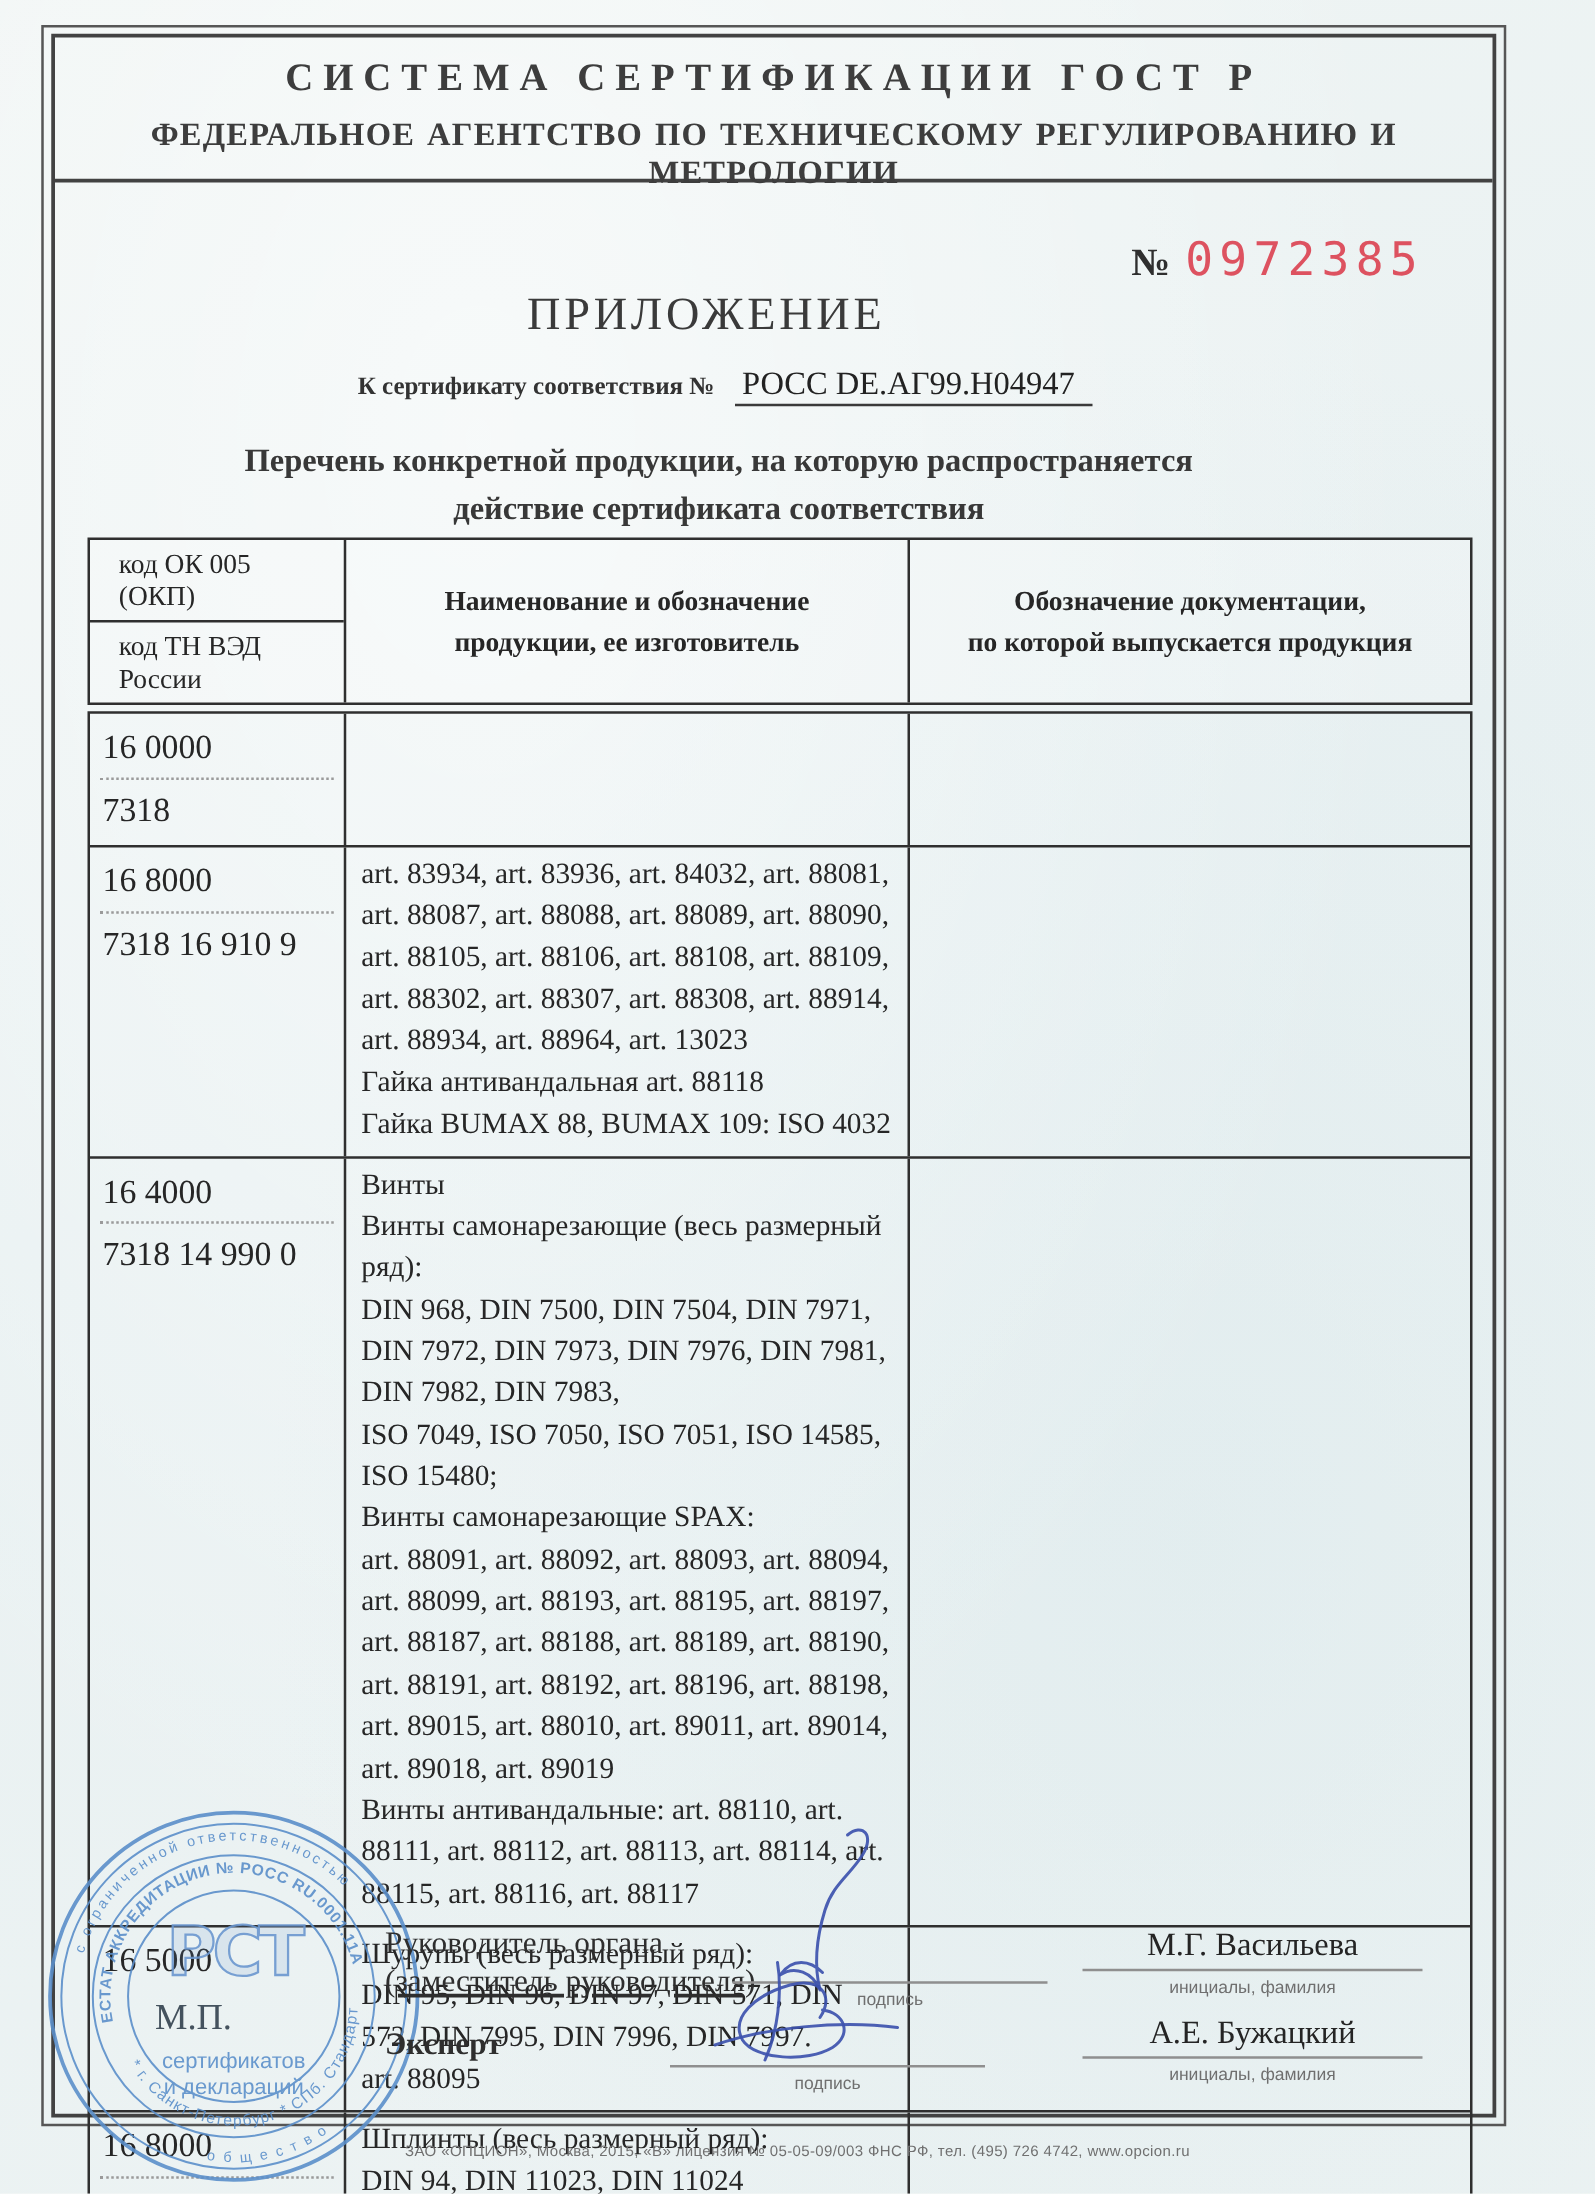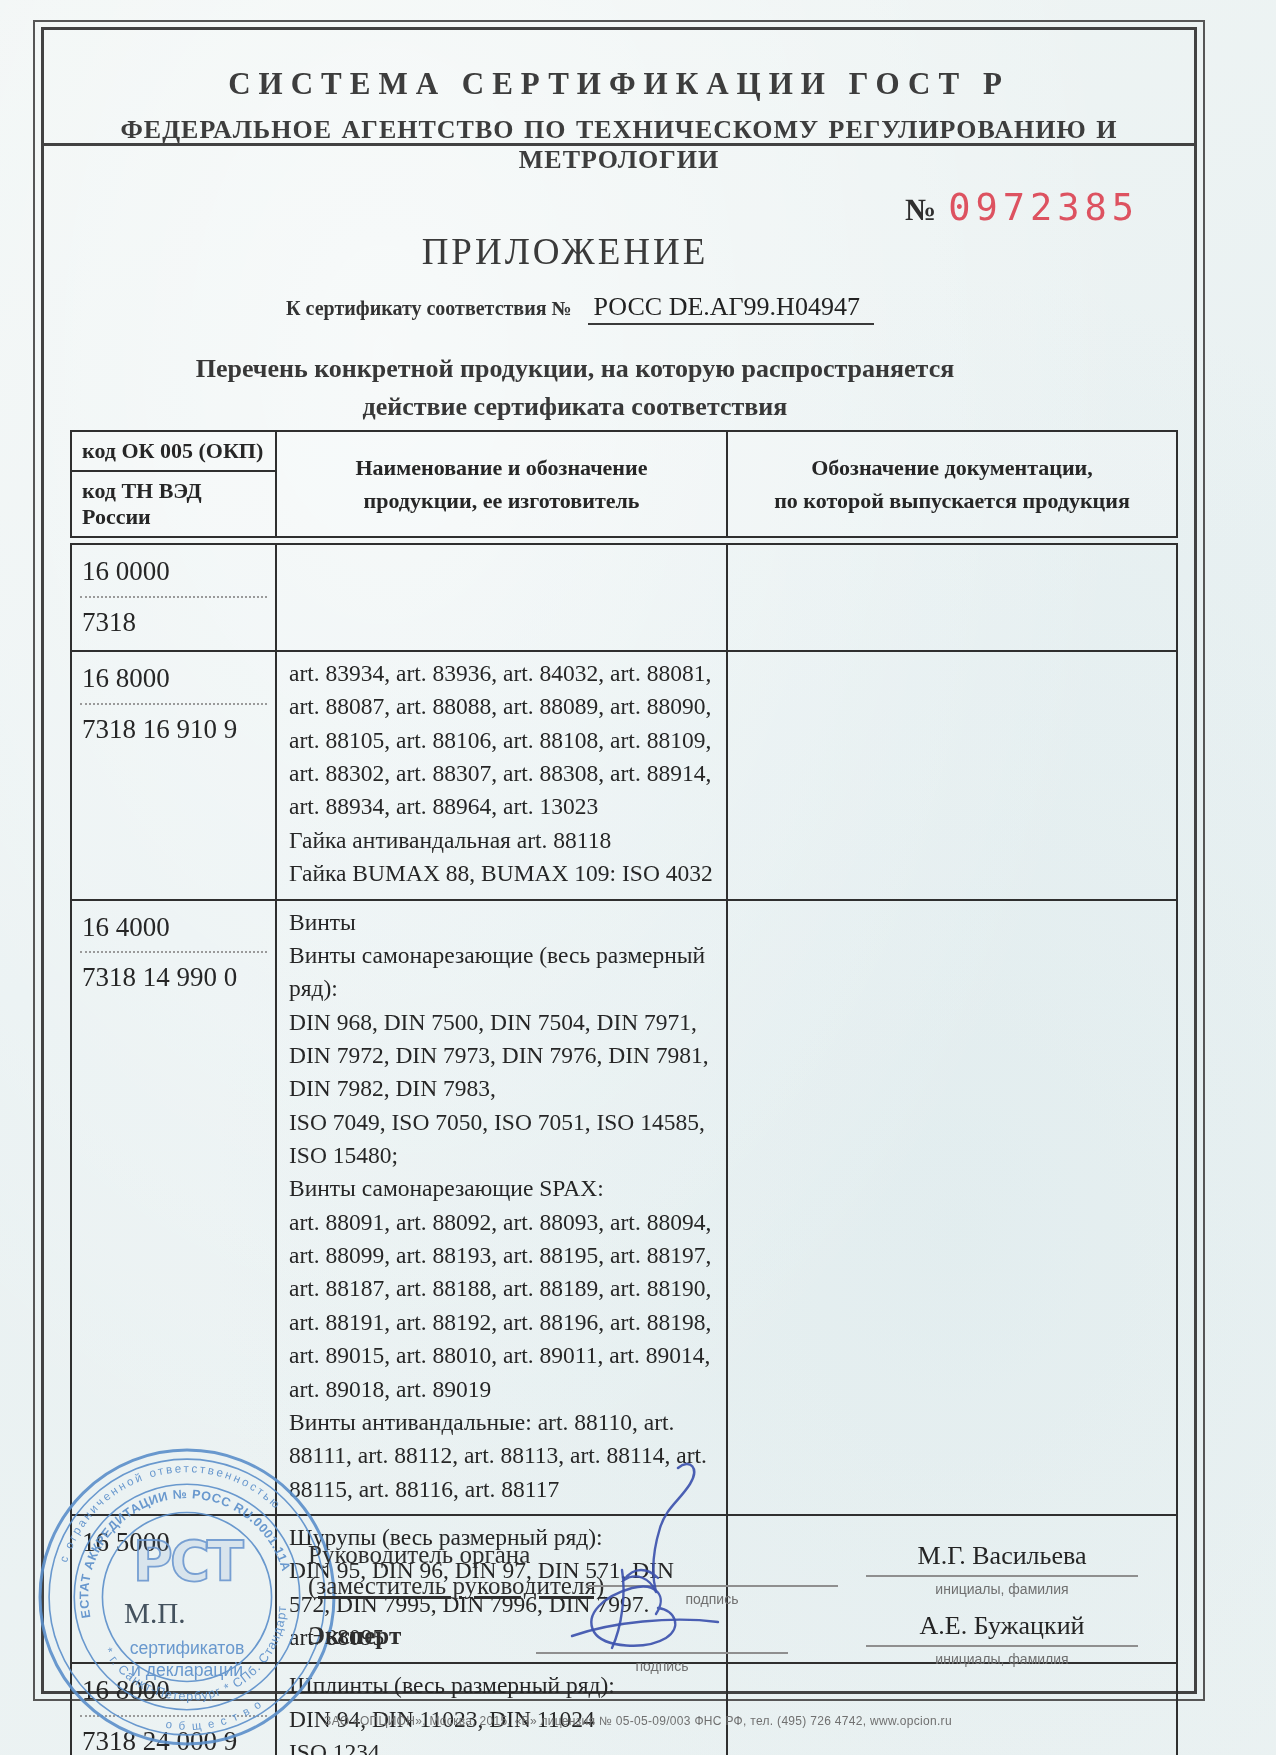--- a/index.html
+++ b/index.html
@@ -9,42 +9,42 @@
     background:
       radial-gradient(ellipse at 30% 20%, rgba(255,255,255,.55), rgba(255,255,255,0) 60%),
       radial-gradient(ellipse at 75% 70%, rgba(210,228,232,.35), rgba(210,228,232,0) 55%),
       linear-gradient(160deg, #f0f5f4 0%, #e9f1f2 45%, #edf3f3 100%);
     font-family:"Liberation Serif", serif; color:#262626;
   }
   .frame-outer { position:absolute; left:33px; top:20px; width:1172px; height:1681px; border:2px solid #565656; }
   .frame-inner { position:absolute; left:41px; top:27px; width:1156px; height:1667px; border:3px solid #424242; }
 
   .header-box { position:absolute; left:44px; top:30px; width:1150px; height:116px; border-bottom:3px solid #424242; text-align:center; }
-  .system-title { margin-top:36px; font-size:31px; font-weight:bold; letter-spacing:8px; color:#3d3d3d; }
+  .system-title { margin-top:14px; font-size:31px; font-weight:bold; letter-spacing:8px; color:#3d3d3d; }
   .agency-title { margin-top:13px; font-size:26px; font-weight:bold; letter-spacing:1px; word-spacing:2px; color:#3d3d3d; }
 
   .form-number { position:absolute; top:186px; left:905px; display:flex; align-items:baseline; gap:12px; }
   .number-sign { font-size:31px; font-weight:bold; color:#2f2f2f; }
   .number-value { font-family:"DejaVu Sans Mono", monospace; font-size:37px; letter-spacing:5px; color:#dd5260; }
 
   .doc-title { position:absolute; left:0; top:230px; width:1130px; text-align:center; font-size:37px; font-weight:normal; letter-spacing:3px; color:#3a3a3a; }
 
   .cert-line { position:absolute; left:0; top:292px; width:1160px; display:flex; justify-content:center; align-items:baseline; gap:16px; }
   .cert-label { font-size:20px; font-weight:bold; color:#333; }
   .cert-number { font-size:26px; color:#222; border-bottom:2px solid #3a3a3a; padding:0 14px 1px 6px; }
 
   .purpose { position:absolute; left:0; top:350px; width:1150px; text-align:center; font-size:26px; font-weight:bold; color:#383838; line-height:1.45; }
 
   
   .products-table { position:absolute; left:70px; top:430px; width:1108px; }
   .tbl-head { display:grid; grid-template-columns:205px 451px 1fr; border:2px solid #2f2f2f; background:rgba(255,255,255,.18); }
   .tbl-head > div { border-right:2px solid #2f2f2f; }
   .tbl-head > div:last-child { border-right:none; }
   .head-col1 { display:flex; flex-direction:column; }
-  .head-okp, .head-tnved { flex:1; display:flex; align-items:center; padding:6px 10px; font-size:22px; font-weight:bold; }
+  .head-okp, .head-tnved { flex:1; display:flex; align-items:center; padding:6px 23px; font-size:22px; font-weight:normal; }
   .head-okp { border-bottom:2px solid #2f2f2f; }
   .head-center { display:flex; align-items:center; justify-content:center; text-align:center; font-size:22px; font-weight:bold; padding:8px 12px; white-space:pre-line; line-height:1.5; }
   .tbl-body { margin-top:5px; border:2px solid #2f2f2f; }
   .tbl-row { display:grid; grid-template-columns:205px 451px 1fr; border-bottom:2px solid #2f2f2f; }
   .tbl-row:last-child { border-bottom:none; }
   .tbl-row > div { border-right:2px solid #2f2f2f; }
   .tbl-row > div:last-child { border-right:none; }
   .cell-codes { padding:4px 8px 8px 8px; font-size:27px; line-height:1.5; }
   .code-okp { padding:2px 2px 4px 2px; }
   .code-tnved { padding:4px 2px 0 2px; border-top:2px dotted #9a9a9a; }

